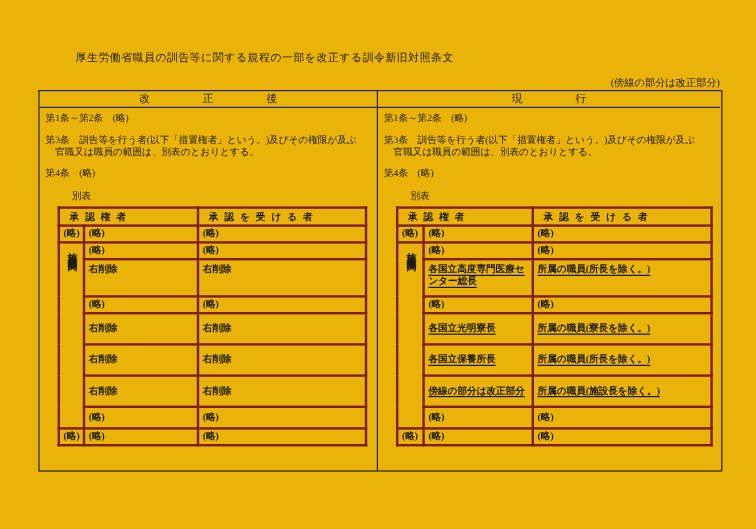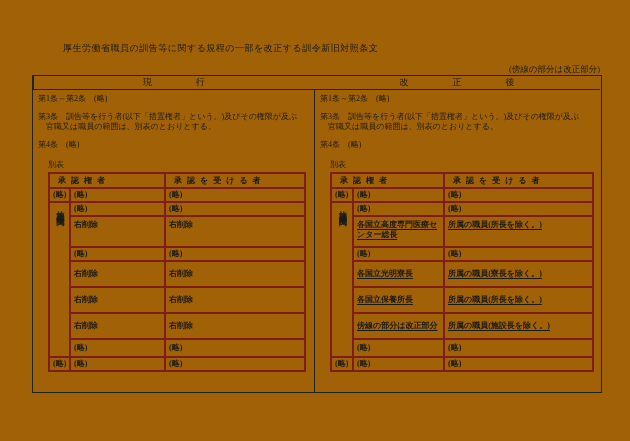--- a/index.html
+++ b/index.html
@@ -1,40 +1,40 @@
 <!DOCTYPE html>
 <html><head>
 <meta charset="utf-8">
 <style>
   html,body{margin:0;padding:0;}
   body{
     width:630px;height:441px;background:#ffffff;position:relative;
     font-family:"Liberation Serif","DejaVu Serif",serif;color:#1a1a1a;
     -webkit-font-smoothing:antialiased;
   }
-  .page{position:absolute;inset:0;background:#a16207;}
+  .page{position:absolute;inset:0;background:#eab308;}
   .doc-title{position:absolute;left:63px;top:42px;font-size:9px;letter-spacing:.5px;white-space:nowrap;}
   .doc-subtitle{position:absolute;left:36px;top:53px;font-size:9px;letter-spacing:.5px;white-space:nowrap;}
   .doc-note{position:absolute;right:30px;top:64px;font-size:8.5px;white-space:nowrap;margin-left:28px;}
 
   .outer{
     position:absolute;left:32px;top:75px;width:568px;
     border:1px solid #222;display:grid;grid-template-columns:281px 286px;
   }
   .col-head{
     height:13px;border-bottom:1px solid #222;text-align:center;
     font-size:9px;line-height:13px;overflow:hidden;
   }
   .col-head .spread{letter-spacing:44px;padding-left:44px;display:inline-block;white-space:nowrap;}
   .col-head.right,.col-body.right{border-left:1px solid #222;}
   .col-body{height:298px;padding:4px 5px 0 5px;font-size:8px;line-height:10px;}
 
   .para{margin:0 0 8px 0;white-space:nowrap;}
   .para2 .l2{padding-left:8px;}
-  .beppyo{margin:10px 0 2px 10px;font-family:Liberation Mono, monospace;}
+  .beppyo{margin:10px 0 2px 22px;font-family:Liberation Mono, monospace;}
 
   table.inner{border-collapse:collapse;margin-left:10px;table-layout:fixed;}
   table.inner td,table.inner th{
     border:2px solid #7f1d1d;font-size:8px;font-weight:bold;
     padding:1px 3px;vertical-align:middle;text-align:left;line-height:10px;
     overflow:hidden;
   }
   .t-left{width:256px;} .t-left col.c0{width:21px;} .t-left col.c1{width:95px;} .t-left col.c2{width:140px;}
   .t-right{width:262px;} .t-right col.c0{width:22px;} .t-right col.c1{width:91px;} .t-right col.c2{width:149px;}
   th.hdr{text-align:center;}
@@ -50,25 +50,25 @@
 </head>
 <body>
 
 <div class="page">
 
   <div class="doc-title">厚生労働省職員の訓告等に関する規程の一部を改正する訓令新旧対照条文</div>
   <div class="doc-note">(傍線の部分は改正部分)</div>
 
   <div class="outer">
 
+    <div class="col-head left">
+      <span class="spread">改正後</span>
+    </div>
     <div class="col-head right">
       <span class="spread">現行</span>
-    </div>
-    <div class="col-head left">
-      <span class="spread">改正後</span>
     </div>
 
     <div class="col-body left">
       <div class="para">第1条～第2条　(略)</div>
       <div class="para para2">
         <div>第3条　訓告等を行う者(以下「措置権者」という。)及びその権限が及ぶ</div>
         <div class="l2">官職又は職員の範囲は、別表のとおりとする。</div>
       </div>
       <div class="para">第4条　(略)</div>
       <div class="beppyo">別表</div>

